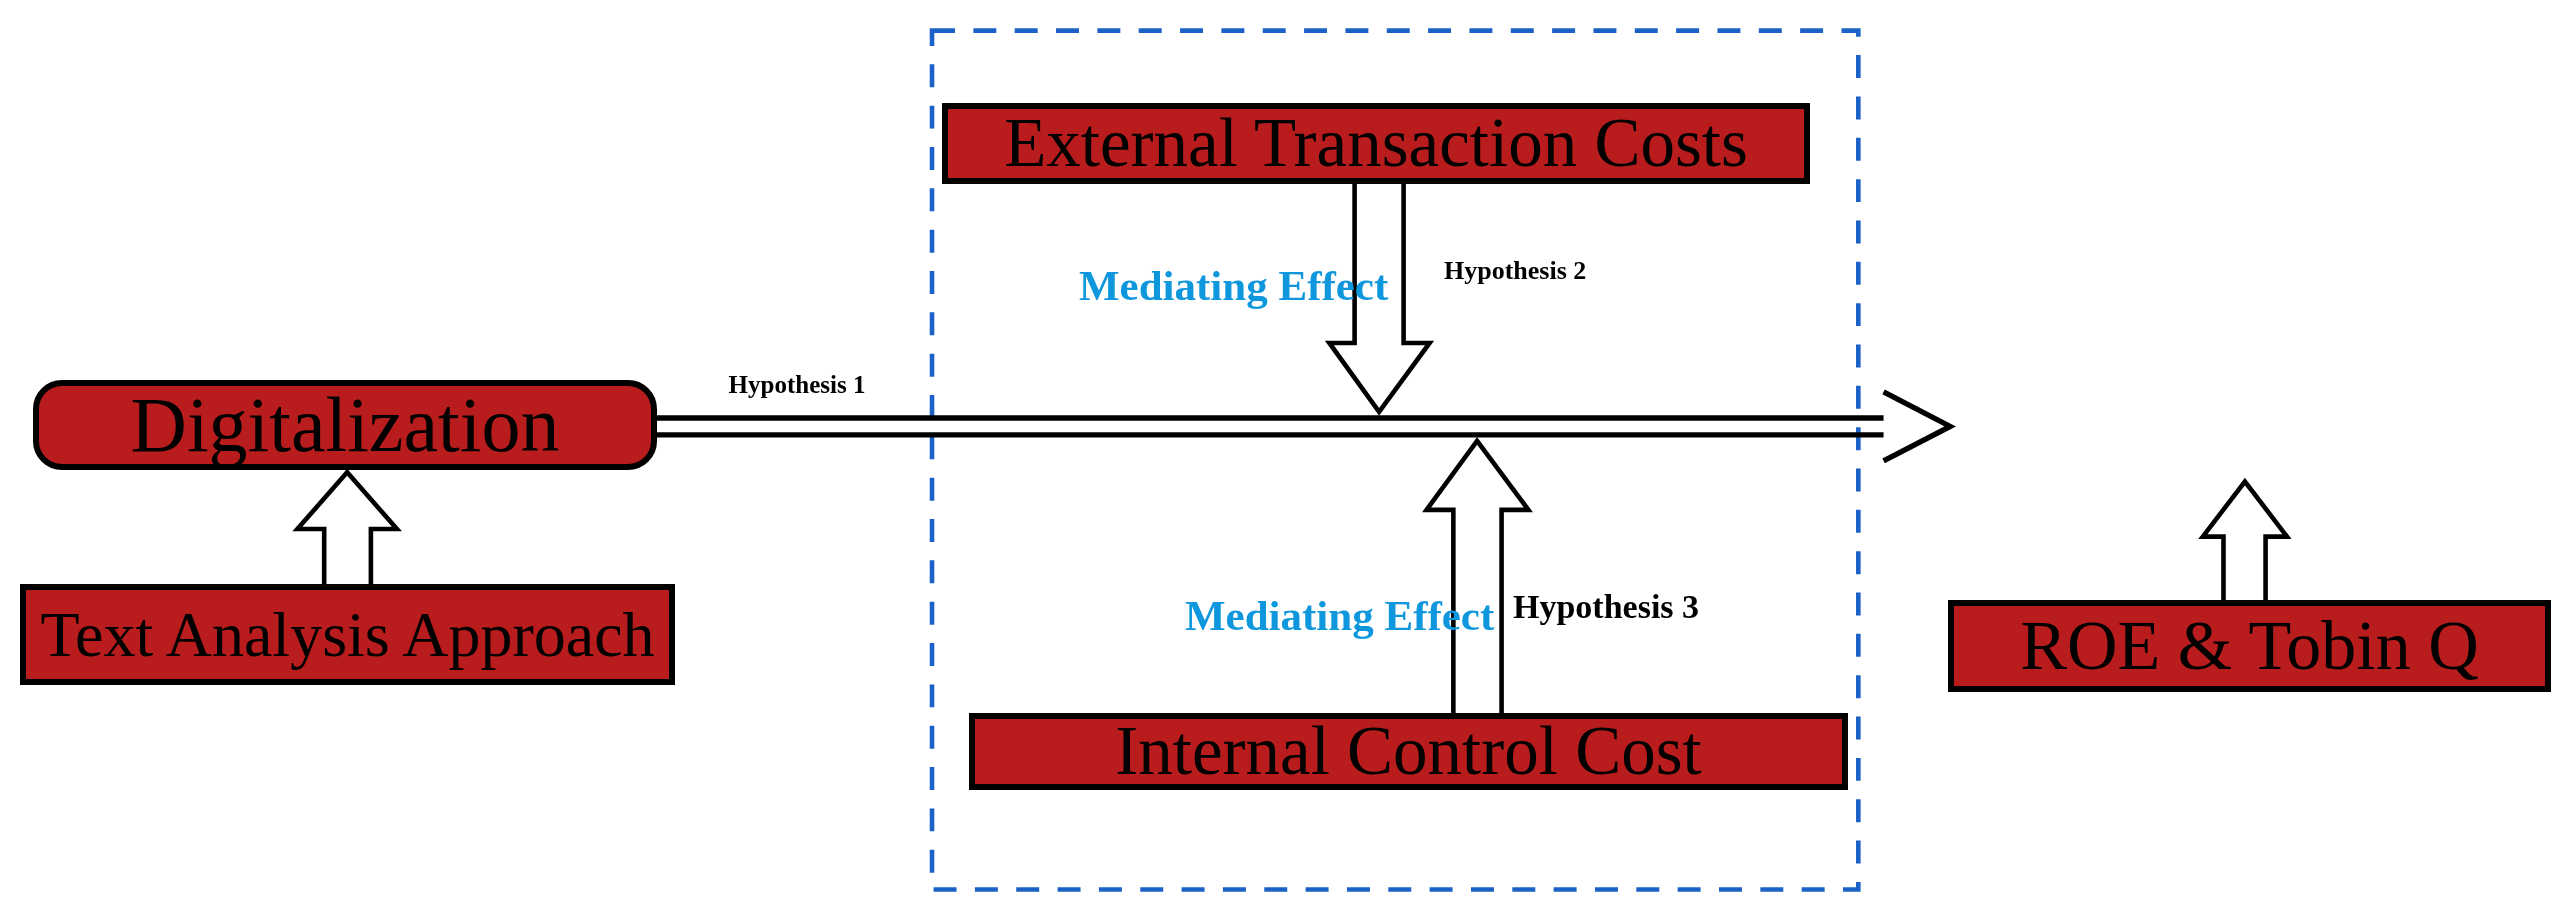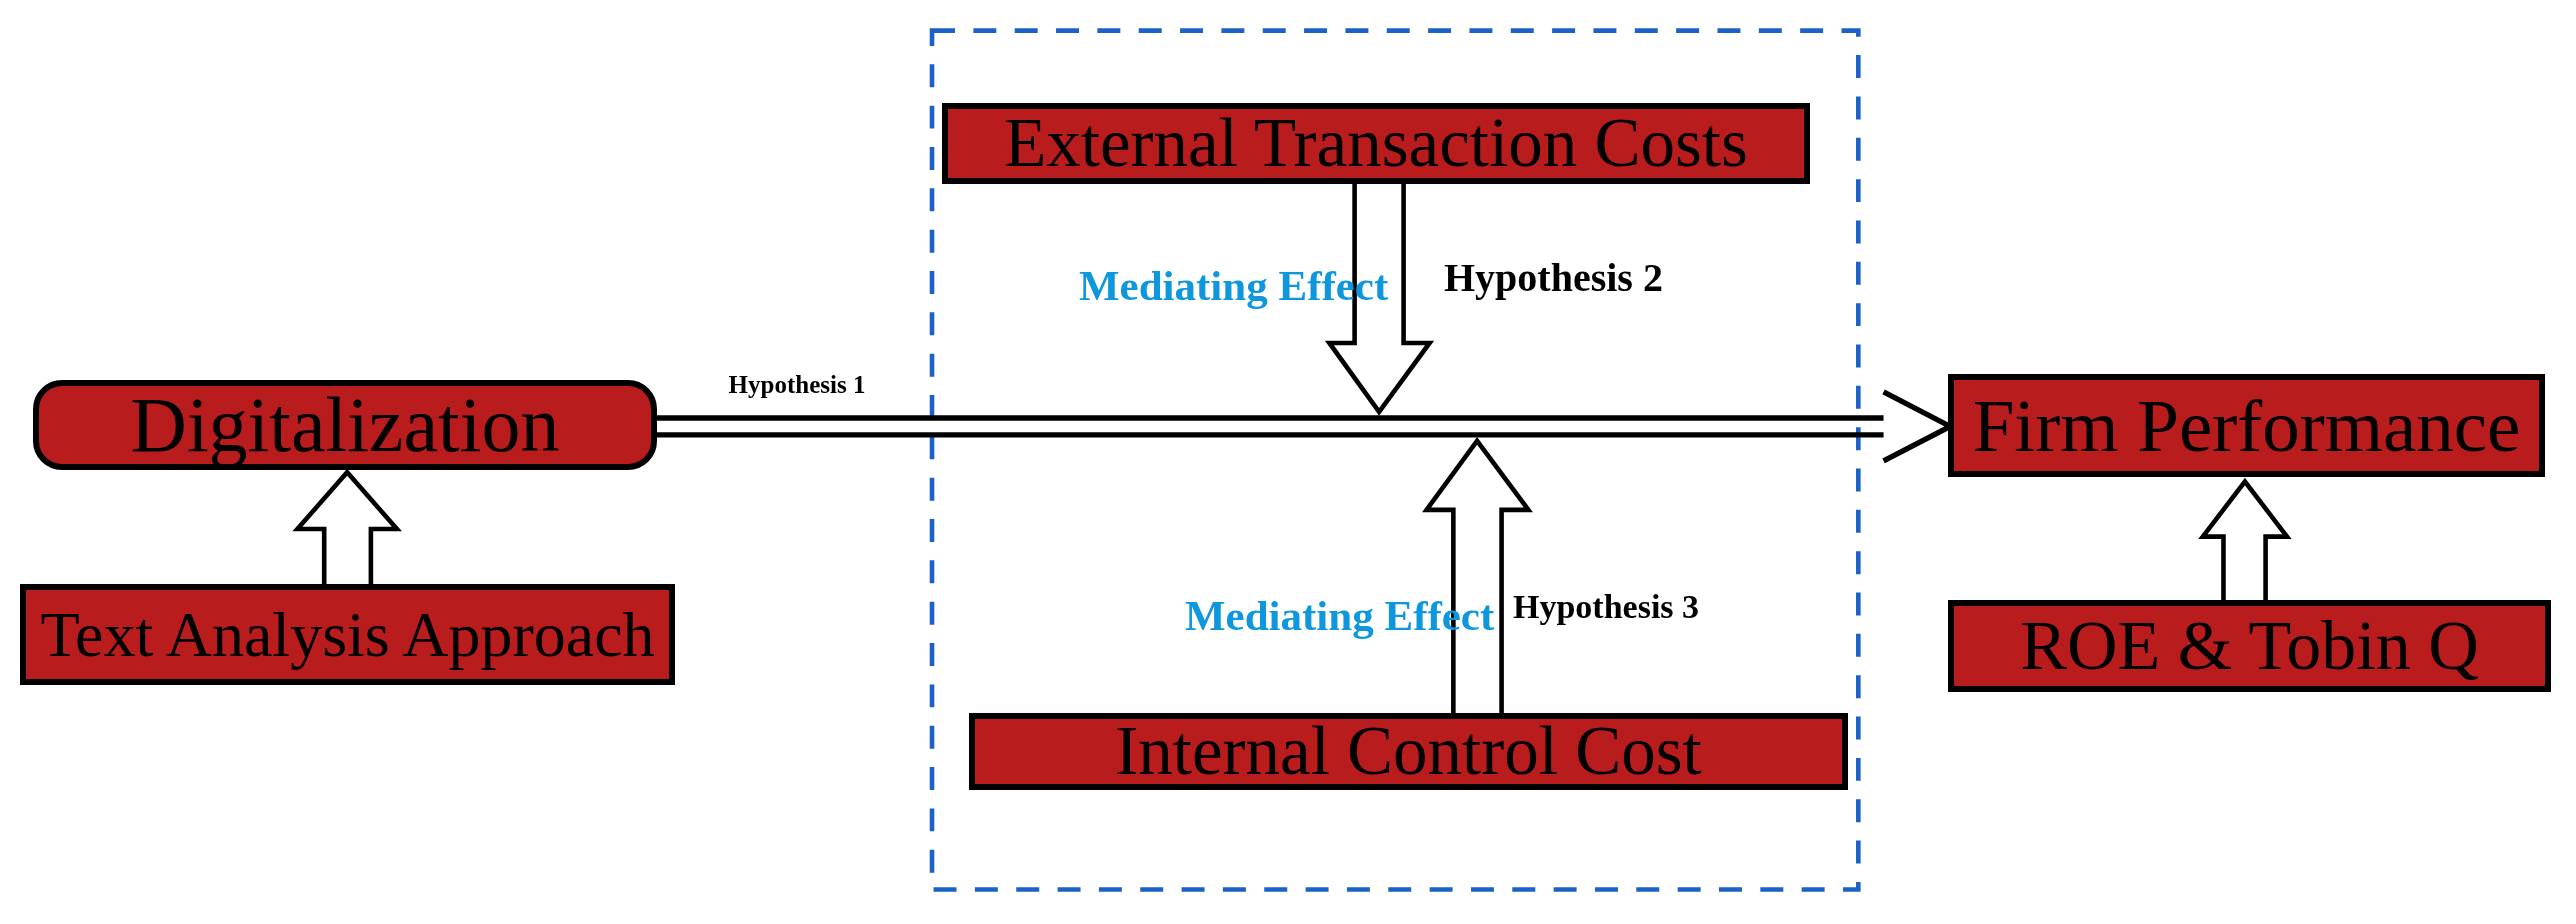--- a/index.html
+++ b/index.html
@@ -61,36 +61,33 @@
   </div>
 
   <div class="box" style="left:942px;top:103px;width:868px;height:81px;font-size:69px;">
     <span>External Transaction Costs</span>
   </div>
 
   <div class="box" style="left:969px;top:713px;width:879px;height:77px;font-size:69px;">
     <span>Internal Control Cost</span>
   </div>
 
-  <div class="box" style="left:1948px;top:374px;width:597px;height:103px;font-size:75px;">
-    <span>Firm Performance</span>
-  </div>
 
   <div class="box" style="left:20px;top:584px;width:655px;height:101px;font-size:64px;">
     <span>Text Analysis Approach</span>
   </div>
 
   <div class="box" style="left:1948px;top:600px;width:603px;height:92px;font-size:70px;">
     <span>ROE &amp; Tobin Q</span>
   </div>
 
   <div class="lbl" style="left:659px;top:372px;width:276px;text-align:center;font-size:25px;">Hypothesis 1</div>
 
   <div class="lbl blue" style="left:1035px;top:264px;font-size:43px;">Mediating Effect</div>
 
-  <div class="lbl" style="left:1444px;top:258px;font-size:40px;">Hypothesis 2</div>
+  <div class="lbl" style="left:1444px;top:258px;font-size:26px;">Hypothesis 2</div>
 
   <div class="lbl blue" style="left:1141px;top:594px;font-size:43px;">Mediating Effect</div>
 
   <div class="lbl" style="left:1513px;top:590px;font-size:34px;text-align:center;">Hypothesis 3</div>
 
 </div>
 
 
 </body></html>

